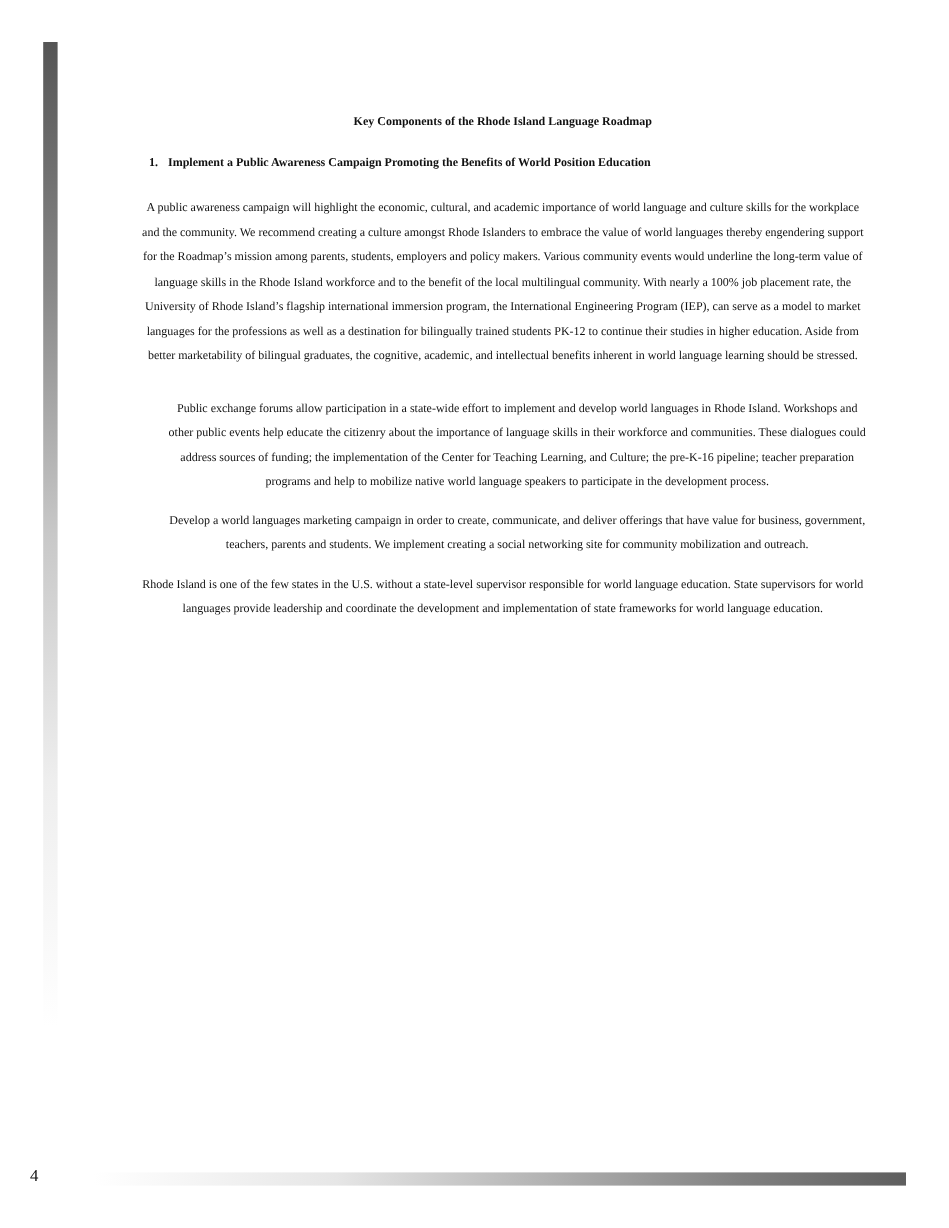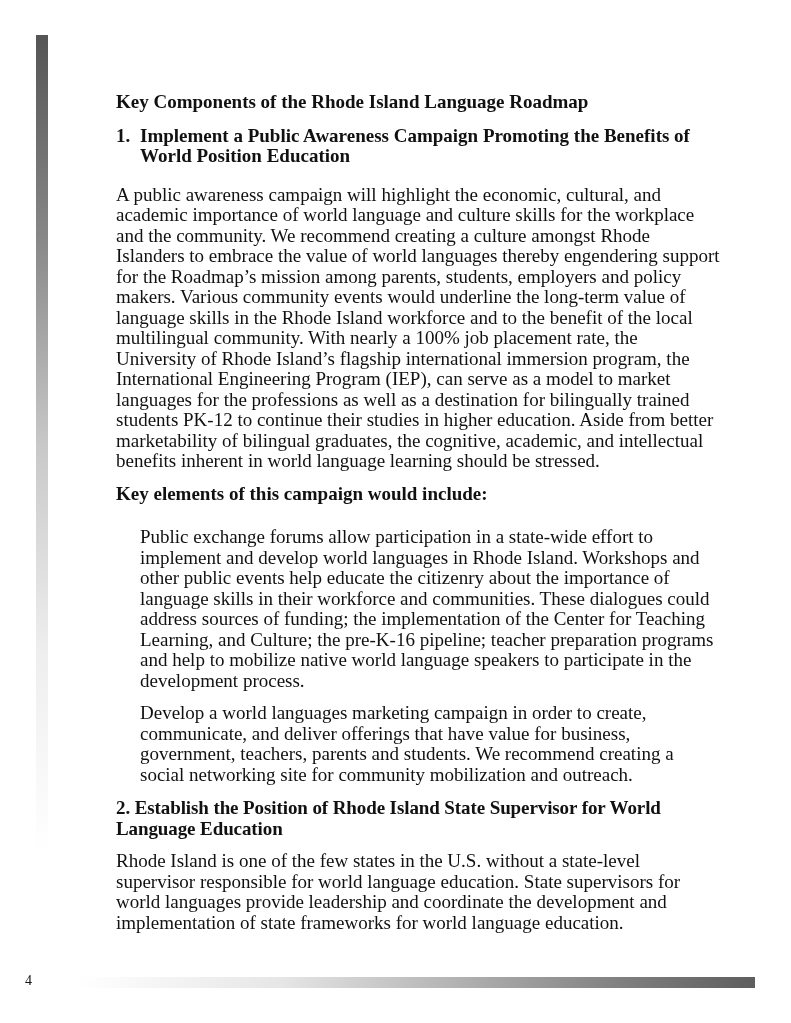--- a/index.html
+++ b/index.html
@@ -14,21 +14,21 @@
     }
     .bottom-bar {
       position: absolute; left: 78px; top: 977px; width: 677px; height: 11px;
       background: linear-gradient(to right, #ffffff 0%, #e6e6e6 30%, #b4b4b4 55%, #808080 80%, #5e5e5e 100%);
     }
     .page-number {
       position: absolute; left: 25px; top: 972px; font-size: 14px; line-height: 18px;
     }
     .content {
       position: absolute; left: 116px; top: 92px; width: 606px;
-      font-size: 19px; line-height: 20.5px;
+      font-size: 10px; line-height: 20.5px; text-align: center;
     }
     .content p { margin: 0; }
     .h-main { font-weight: bold; margin-bottom: 13px !important; }
     .h-num { font-weight: bold; display: flex; }
     .h-num .num { width: 24px; flex: none; }
     .para { margin-top: 18px !important; }
     .key-elements { font-weight: bold; margin-top: 12px !important; }
     .sub { margin-left: 24px; }
     .sub-title { font-weight: bold; }
     .sub-a { margin-top: 23px; }
@@ -45,30 +45,28 @@
 <div class="content">
   <p class="h-main">Key Components of the Rhode Island Language Roadmap</p>
 
   <div class="h-num">
     <span class="num">1.</span>
     <span>Implement a Public Awareness Campaign Promoting the Benefits of World Position Education</span>
   </div>
 
   <p class="para">A public awareness campaign will highlight the economic, cultural, and academic importance of world language and culture skills for the workplace and the community.  We recommend creating a culture amongst Rhode Islanders to embrace the value of world languages thereby engendering support for the Roadmap’s mission among parents, students, employers and policy makers.  Various community events would underline the long-term value of language skills in the Rhode Island workforce and to the benefit of the local multilingual community.  With nearly a 100% job placement rate, the University of Rhode Island’s flagship international immersion program, the International Engineering Program (IEP), can serve as a model to market languages for the professions as well as a destination for bilingually trained students PK-12 to continue their studies in higher education.  Aside from better marketability of bilingual graduates, the cognitive, academic, and intellectual benefits inherent in world language learning should be stressed.</p>
 
-  <p class="key-elements">Key elements of this campaign would include:</p>
 
   <div class="sub sub-a">
     <p>Public exchange forums allow participation in a state-wide effort to implement and develop world languages in Rhode Island.  Workshops and other public events help educate the citizenry about the importance of language skills in their workforce and communities.  These dialogues could address sources of funding; the implementation of the Center for Teaching Learning, and Culture; the pre-K-16 pipeline; teacher preparation programs and help to mobilize native world language speakers to participate in the development process.</p>
   </div>
 
   <div class="sub sub-b">
-    <p>Develop a world languages marketing campaign in order to create, communicate, and deliver offerings that have value for business, government, teachers, parents and students.  We recommend creating a social networking site for community mobilization and outreach.</p>
+    <p>Develop a world languages marketing campaign in order to create, communicate, and deliver offerings that have value for business, government, teachers, parents and students.  We implement creating a social networking site for community mobilization and outreach.</p>
   </div>
 
-  <p class="h2">2. Establish the Position of Rhode Island State Supervisor for World Language Education</p>
 
   <p class="para2">Rhode Island is one of the few states in the U.S. without a state-level supervisor responsible for world language education.  State supervisors for world languages provide leadership and coordinate the development and implementation of state frameworks for world language education.</p>
 
 </div>
 
 <div class="page-number">4</div>
 <div class="bottom-bar"></div>
 
 </body></html>

